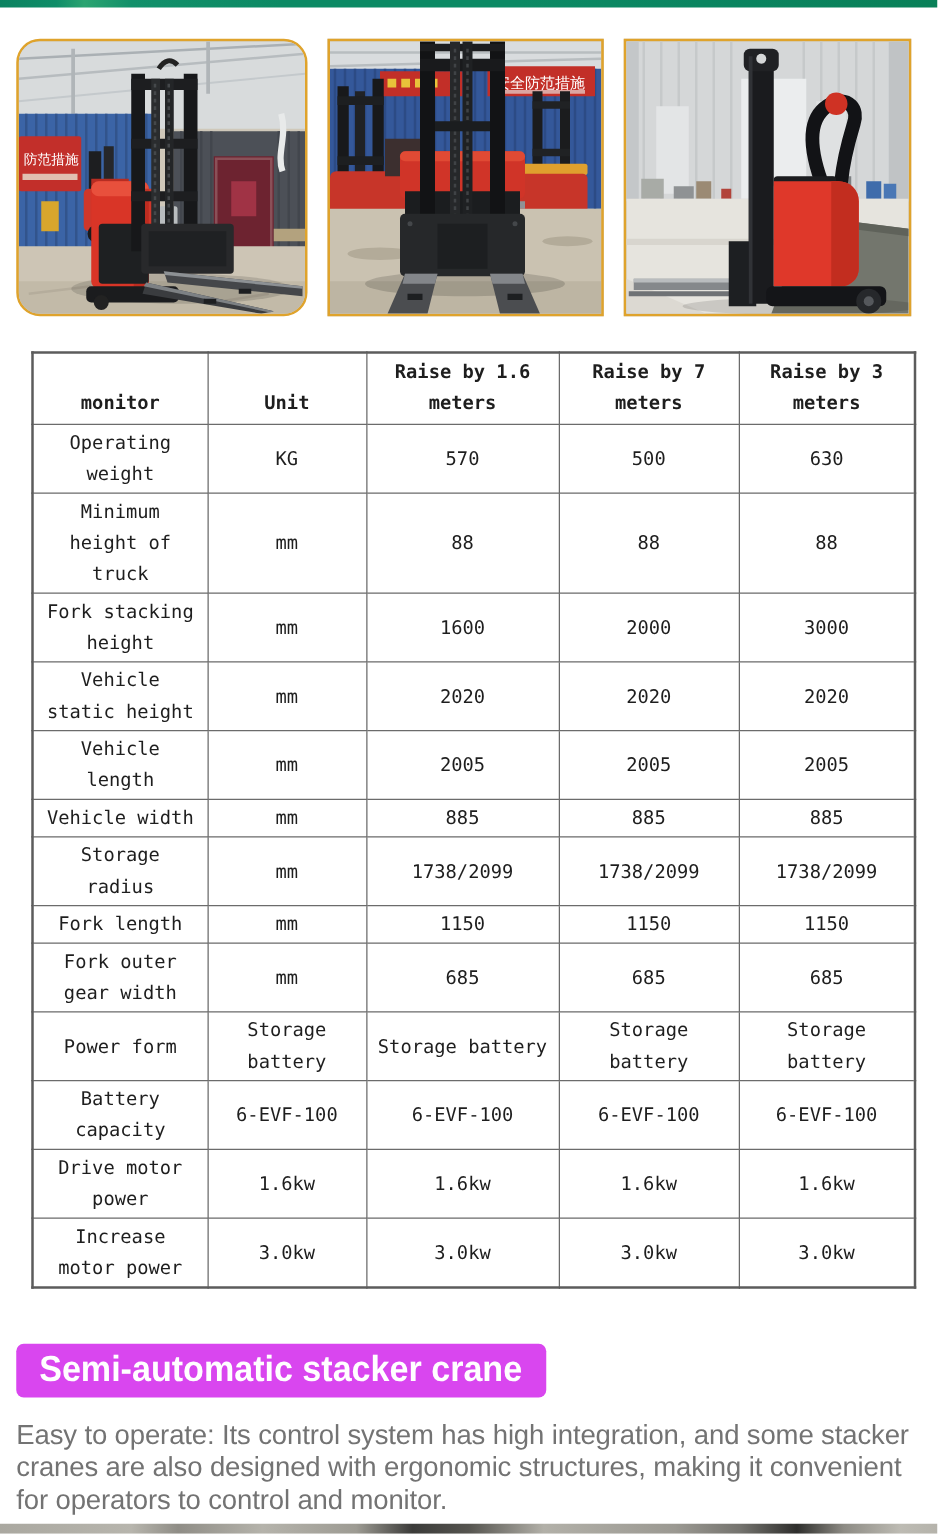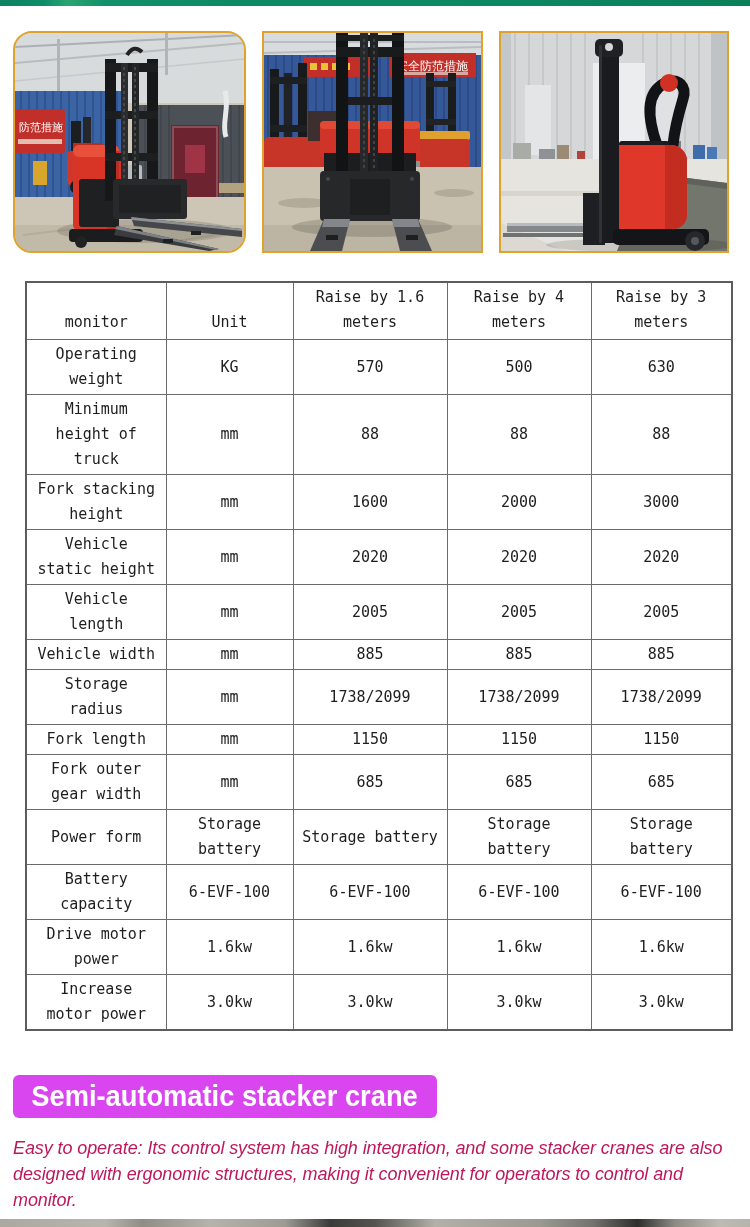--- a/index.html
+++ b/index.html
@@ -18,31 +18,31 @@
   .photo svg { display: block; width: 100%; height: 100%; }
   .photo-1 { width: 233px; border-radius: 19px; } .photo-2 { width: 221px; } .photo-3 { width: 230px; }
 
   .spec-table { position: absolute; top: 281px; left: 25px;
     border-collapse: collapse; table-layout: fixed;
     font-family: "DejaVu Sans Mono", "Liberation Mono", monospace;
     font-size: 15px; color: #1e1e1e; text-align: center;
     border: 2px solid #5c5c5c; }
   .spec-table th, .spec-table td { border: 1px solid #6b6b6b; line-height: 25px;
     padding: 2px 8px; overflow: hidden; }
-  .spec-table th { font-weight: normal; vertical-align: bottom; padding-bottom: 4px; }
+  .spec-table th { font-weight: bold; vertical-align: bottom; padding-bottom: 4px; }
   .spec-table td { vertical-align: middle; }
 
   .banner { position: absolute; left: 13px; top: 1075px; width: 424px; height: 43px;
     background: #d946ef; border-radius: 6px;
     display: flex; align-items: center; justify-content: center; }
   .banner span { color: #ffffff; font-weight: bold; font-size: 29px;
     letter-spacing: 0px; transform: scaleX(0.94); white-space: nowrap; }
 
   .desc { position: absolute; left: 13px; top: 1135px; width: 727px;
-    font-size: 18px; line-height: 26px; color: #be185d; letter-spacing: -0.1px; font-style: italic; }
+    font-size: 22px; line-height: 26px; color: #737373; letter-spacing: -0.1px; }
 
   .bottom-sliver { position: absolute; left: 0; top: 1219px; width: 750px; height: 8px;
     background: linear-gradient(90deg,
       #aaa8a0 0%, #b7b5ad 14%, #8f8d86 19%, #b5b3ab 28%, #9d9b93 38%,
       #3b3b39 44%, #55544f 50%, #b2b0a8 58%, #9b9992 72%, #74736e 79%,
       #2e2e2c 85%, #8d8b84 90%, #bdbbb3 96%, #b5b3ab 100%); }
 </style>
 </head>
 <body>
 
@@ -232,21 +232,21 @@
         <col style="width:127px">
         <col style="width:154px">
       <col style="width:144px">
         <col style="width:141px">
     </colgroup>
     <thead>
       <tr>
         <th>monitor</th>
         <th>Unit</th>
         <th>Raise by 1.6 meters</th>
-        <th>Raise by 4 meters</th>
+        <th>Raise by 7 meters</th>
         <th>Raise by 3 meters</th>
       </tr>
     </thead>
     <tbody>
         <tr>
           <td>Operating weight</td>
           <td>KG</td>
           <td>570</td>
           <td>500</td>
           <td>630</td>

